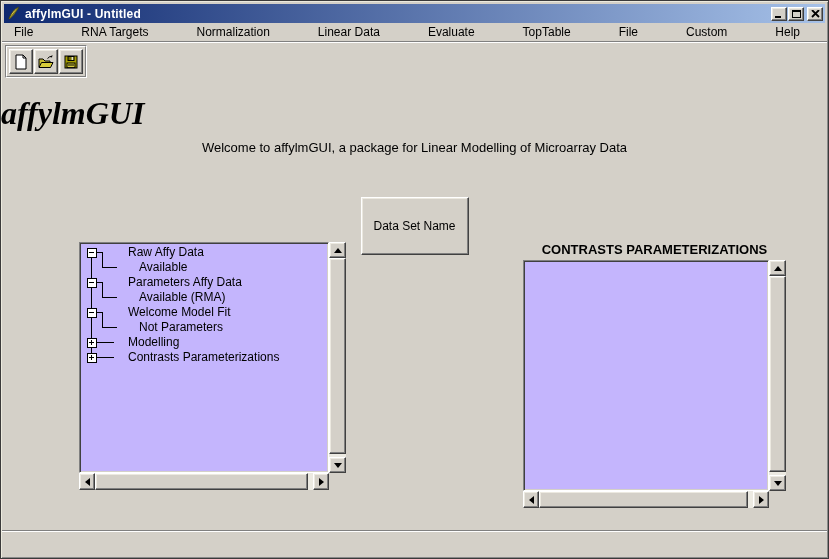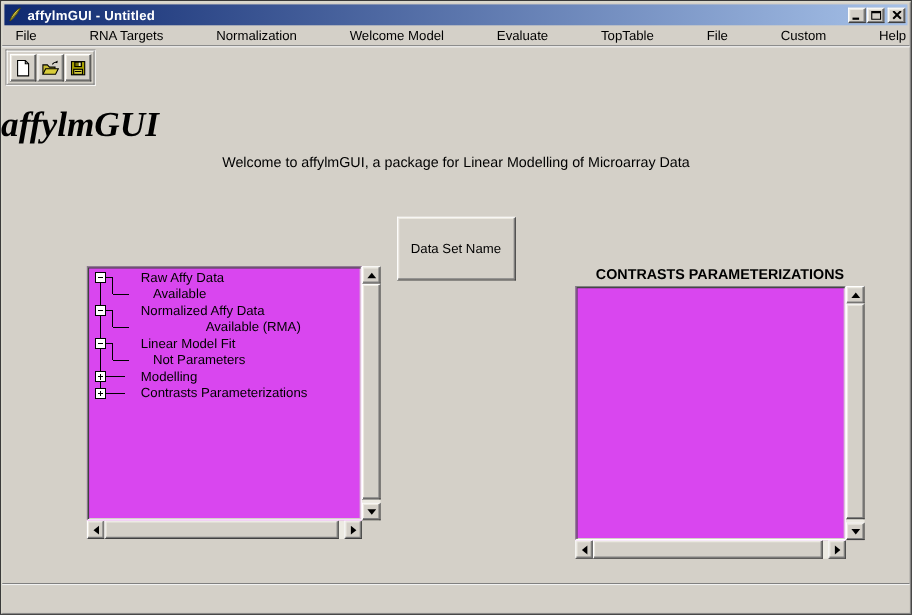--- a/index.html
+++ b/index.html
@@ -71,21 +71,21 @@
   }
   
   .panel{position:absolute;top:241px;}
   .panel-left{left:78px;}
   .panel-right{left:522px;}
   .panel-header{font-size:13px;font-weight:bold;text-align:center;height:18px;color:#000;}
   .panel-left .panel-header{width:267px;}
   .panel-right .panel-header{width:263px;}
   .panel-body{display:flex;}
   .listbox{
-    position:relative;background:#d946ef;height:231px;
+    position:relative;background:#c4b5fd;height:231px;
     border:1px solid;border-color:var(--shadow) #fff #fff var(--shadow);
     box-shadow:inset 1px 1px 0 var(--dark-shadow), inset -1px -1px 0 var(--face);
     overflow:hidden;
   }
   .panel-left .listbox{width:250px;}
   .panel-right .listbox{width:246px;}
   .tree-svg{position:absolute;left:2px;top:2px;pointer-events:none;}
   .tree-label{position:absolute;font-size:12px;line-height:15px;height:15px;
     white-space:nowrap;color:#000;}
   
@@ -140,21 +140,21 @@
           <path d="M1 0 L8 7 M8 0 L1 7" stroke="#000" stroke-width="1.8"></path>
         </svg>
       </div>
     </div>
   </div>
 
   <div class="menubar">
     <span class="menuitem">File</span>
     <span class="menuitem">RNA Targets</span>
     <span class="menuitem">Normalization</span>
-    <span class="menuitem">Welcome Model</span>
+    <span class="menuitem">Linear Data</span>
     <span class="menuitem">Evaluate</span>
     <span class="menuitem">TopTable</span>
     <span class="menuitem">File</span>
     <span class="menuitem">Custom</span>
     <span class="menuitem">Help</span>
   </div>
   <div class="menusep"></div>
 
   <div class="toolframe-outer">
     <div class="toolframe-inner">
@@ -219,23 +219,23 @@
 
           <rect x="5" y="93" width="9" height="9" fill="#fff" stroke="#000"></rect>
           <line x1="7" y1="97.5" x2="12" y2="97.5" stroke="#000"></line>
           <line x1="9.5" y1="95" x2="9.5" y2="100" stroke="#000"></line>
           <rect x="5" y="108" width="9" height="9" fill="#fff" stroke="#000"></rect>
           <line x1="7" y1="112.5" x2="12" y2="112.5" stroke="#000"></line>
           <line x1="9.5" y1="110" x2="9.5" y2="115" stroke="#000"></line>
         </svg>
         <span class="tree-label" style="left:48px;top:2px;">Raw Affy Data</span>
         <span class="tree-label" style="left:59px;top:17px;">Available</span>
-        <span class="tree-label" style="left:48px;top:32px;">Normalized Affy Data</span>
-        <span class="tree-label" style="left:59px;top:47px;margin-left:48px;">Available (RMA)</span>
-        <span class="tree-label" style="left:48px;top:62px;">Linear Model Fit</span>
+        <span class="tree-label" style="left:48px;top:32px;">Parameters Affy Data</span>
+        <span class="tree-label" style="left:59px;top:47px;">Available (RMA)</span>
+        <span class="tree-label" style="left:48px;top:62px;">Welcome Model Fit</span>
         <span class="tree-label" style="left:59px;top:77px;">Not Parameters</span>
         <span class="tree-label" style="left:48px;top:92px;">Modelling</span>
         <span class="tree-label" style="left:48px;top:107px;">Contrasts Parameterizations</span>
       </div>
       <div class="vscroll">
         <div class="sbtn">
             <div class="tri-up"></div>
           </div>
         <div class="thumb"></div>
         <div class="sbtn">

